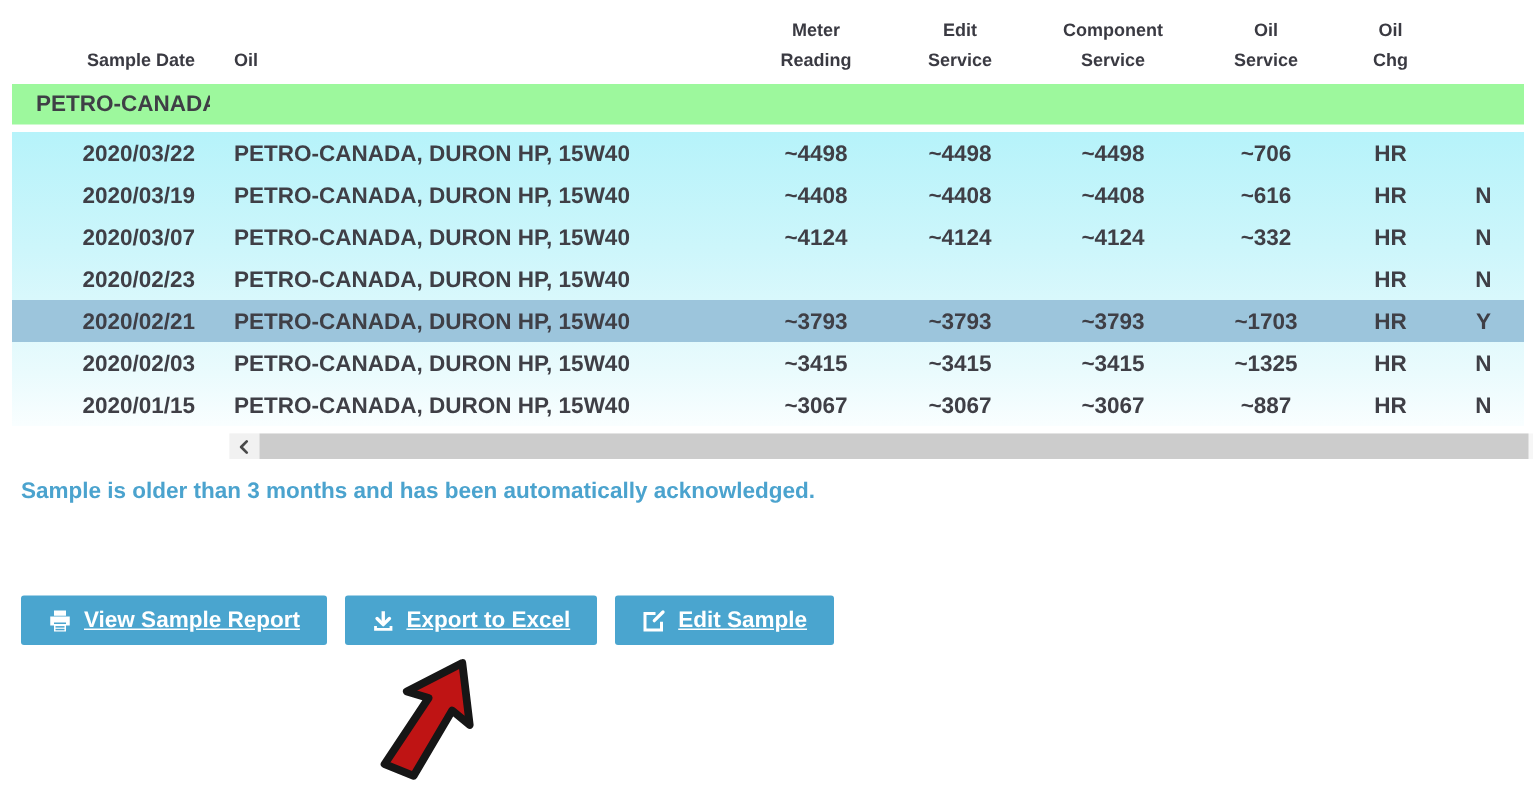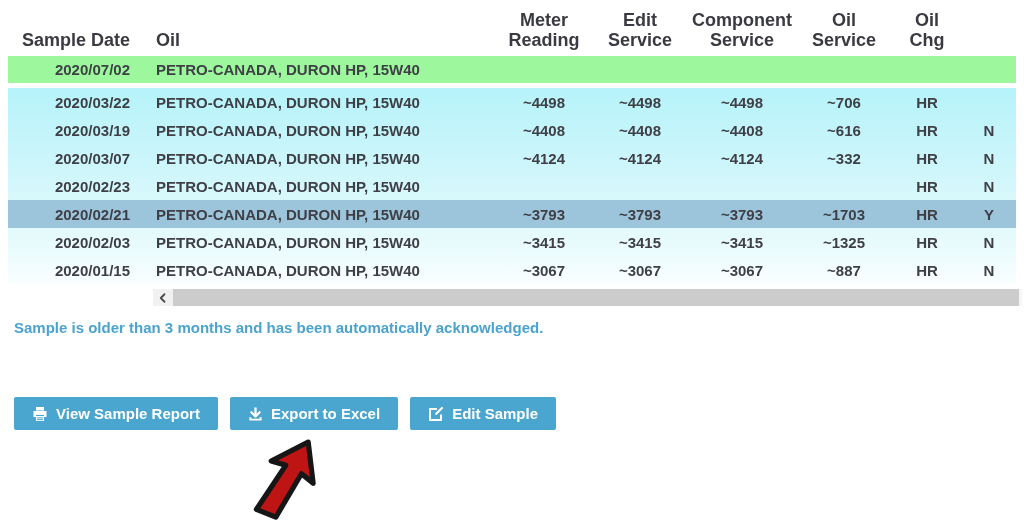--- a/index.html
+++ b/index.html
@@ -5,21 +5,21 @@
   html,body{margin:0;padding:0;background:#fff;}
   .stage{
     position:relative;width:1024px;height:526px;overflow:hidden;background:#fff;
     font-family:"Liberation Sans",sans-serif;color:#3c3c44;
   }
   
   .tbl{position:absolute;left:8px;top:2px;width:1008px;
     --cols:132px 356px 96px 96px 108px 96px 70px 54px;}
   .thead{display:grid;grid-template-columns:var(--cols);height:50px;margin-bottom:4px;}
   .hcell{display:flex;flex-direction:column;justify-content:flex-end;
-    font-weight:700;font-size:18px;line-height:20px;color:#3a3a42;padding-bottom:2px;}
+    font-weight:700;font-size:12px;line-height:20px;color:#3a3a42;padding-bottom:2px;}
   .hcell.right{text-align:right;padding-right:10px;}
   .hcell.left{text-align:left;padding-left:16px;}
   .hcell.center{text-align:center;}
   .rows{position:relative;height:228px;
     background:linear-gradient(#b6f3fa,#cdf6fb 40%,#eafbfd 82%,#f9feff) no-repeat;
     background-size:100% 196px;background-position:0 32px;}
   .trow{display:grid;grid-template-columns:var(--cols);height:28px;align-items:center;
     font-size:15px;font-weight:600;color:#3f3f46;cursor:default;}
   .trow.acknowledged{background:#9df89d;height:27px;margin-bottom:5px;}
   .trow.selected{background:#9cc5dc;}
@@ -30,21 +30,21 @@
   
   .hscroll{position:absolute;left:145px;top:287px;width:869px;height:17px;display:flex;background:#f6f6f6;}
   .scroll-btn{width:20px;height:17px;background:#f1f1f1;display:flex;align-items:center;justify-content:center;cursor:pointer;}
   .scroll-thumb{flex:1;background:#cccccc;margin-right:3px;cursor:pointer;}
   
   .notes{position:absolute;left:14px;top:318px;font-size:15px;line-height:20px;color:#4ba3ce;font-weight:600;}
   
   .btnrow{position:absolute;left:14px;top:397px;display:flex;gap:12px;}
   .btn{background:#4aa5cf;color:#fff;height:33px;font-size:15px;font-weight:600;
     display:flex;align-items:center;gap:8px;padding:0 18px;border:none;border-radius:2px;
-    font-family:"Liberation Sans",sans-serif;cursor:pointer;white-space:nowrap;}
+    font-family:"Liberation Sans",sans-serif;cursor:pointer;white-space:nowrap;text-decoration:underline;}
   .btn svg{display:block;}
   
   .arrow-annot{position:absolute;left:242px;top:434px;width:92px;height:92px;pointer-events:none;}
 </style>
 </head>
 <body>
 
 <div class="stage">
 
   <div class="tbl">
@@ -71,21 +71,20 @@
           <div>Oil</div>
           <div>Service</div>
         </div>
         <div class="hcell center">
           <div>Oil</div>
           <div>Chg</div>
         </div>
       </div>
     <div class="rows">
         <div class="trow acknowledged">
-          <div class="cell right">2020/07/02</div>
           <div class="cell left">PETRO-CANADA, DURON HP, 15W40</div>
           <div class="cell center"></div>
           <div class="cell center"></div>
           <div class="cell center"></div>
           <div class="cell center"></div>
           <div class="cell center"></div>
           <div class="cell center"></div>
         </div>
         <div class="trow normal">
           <div class="cell right">2020/03/22</div>

